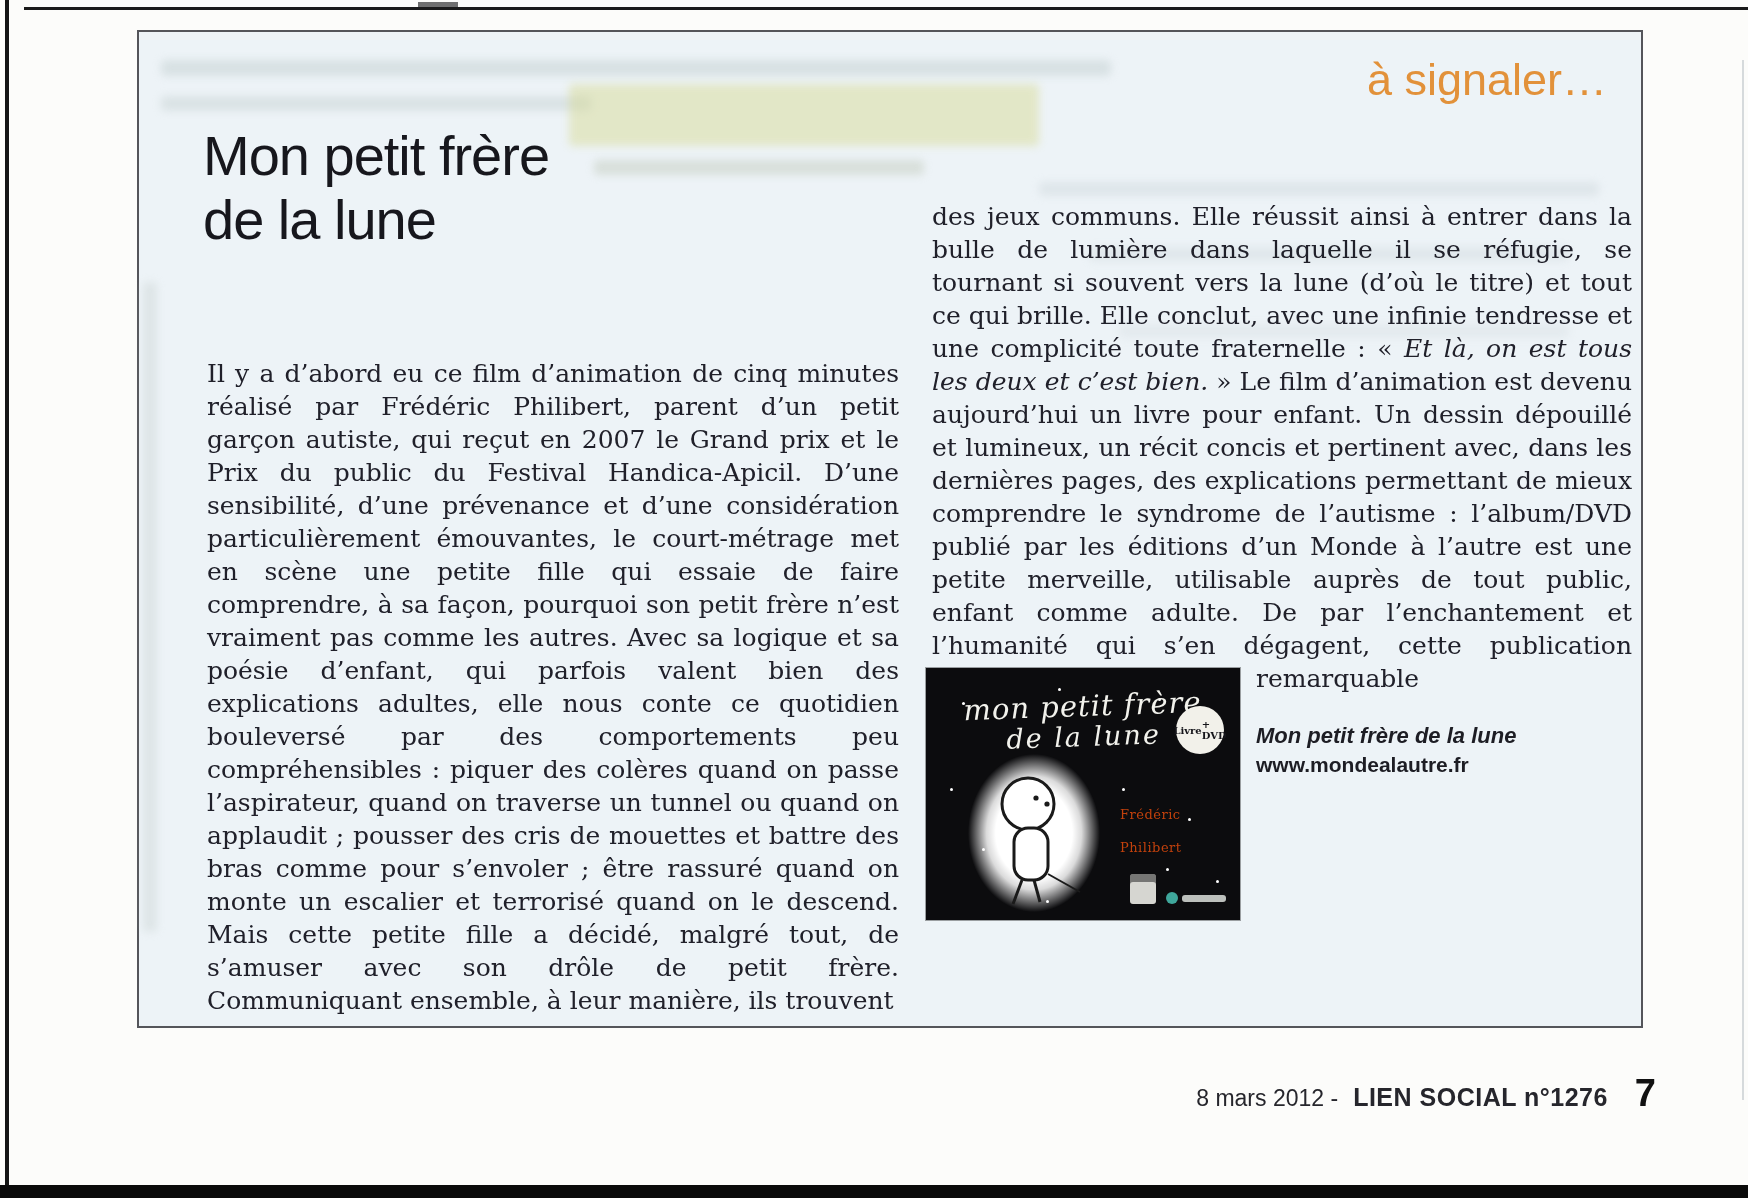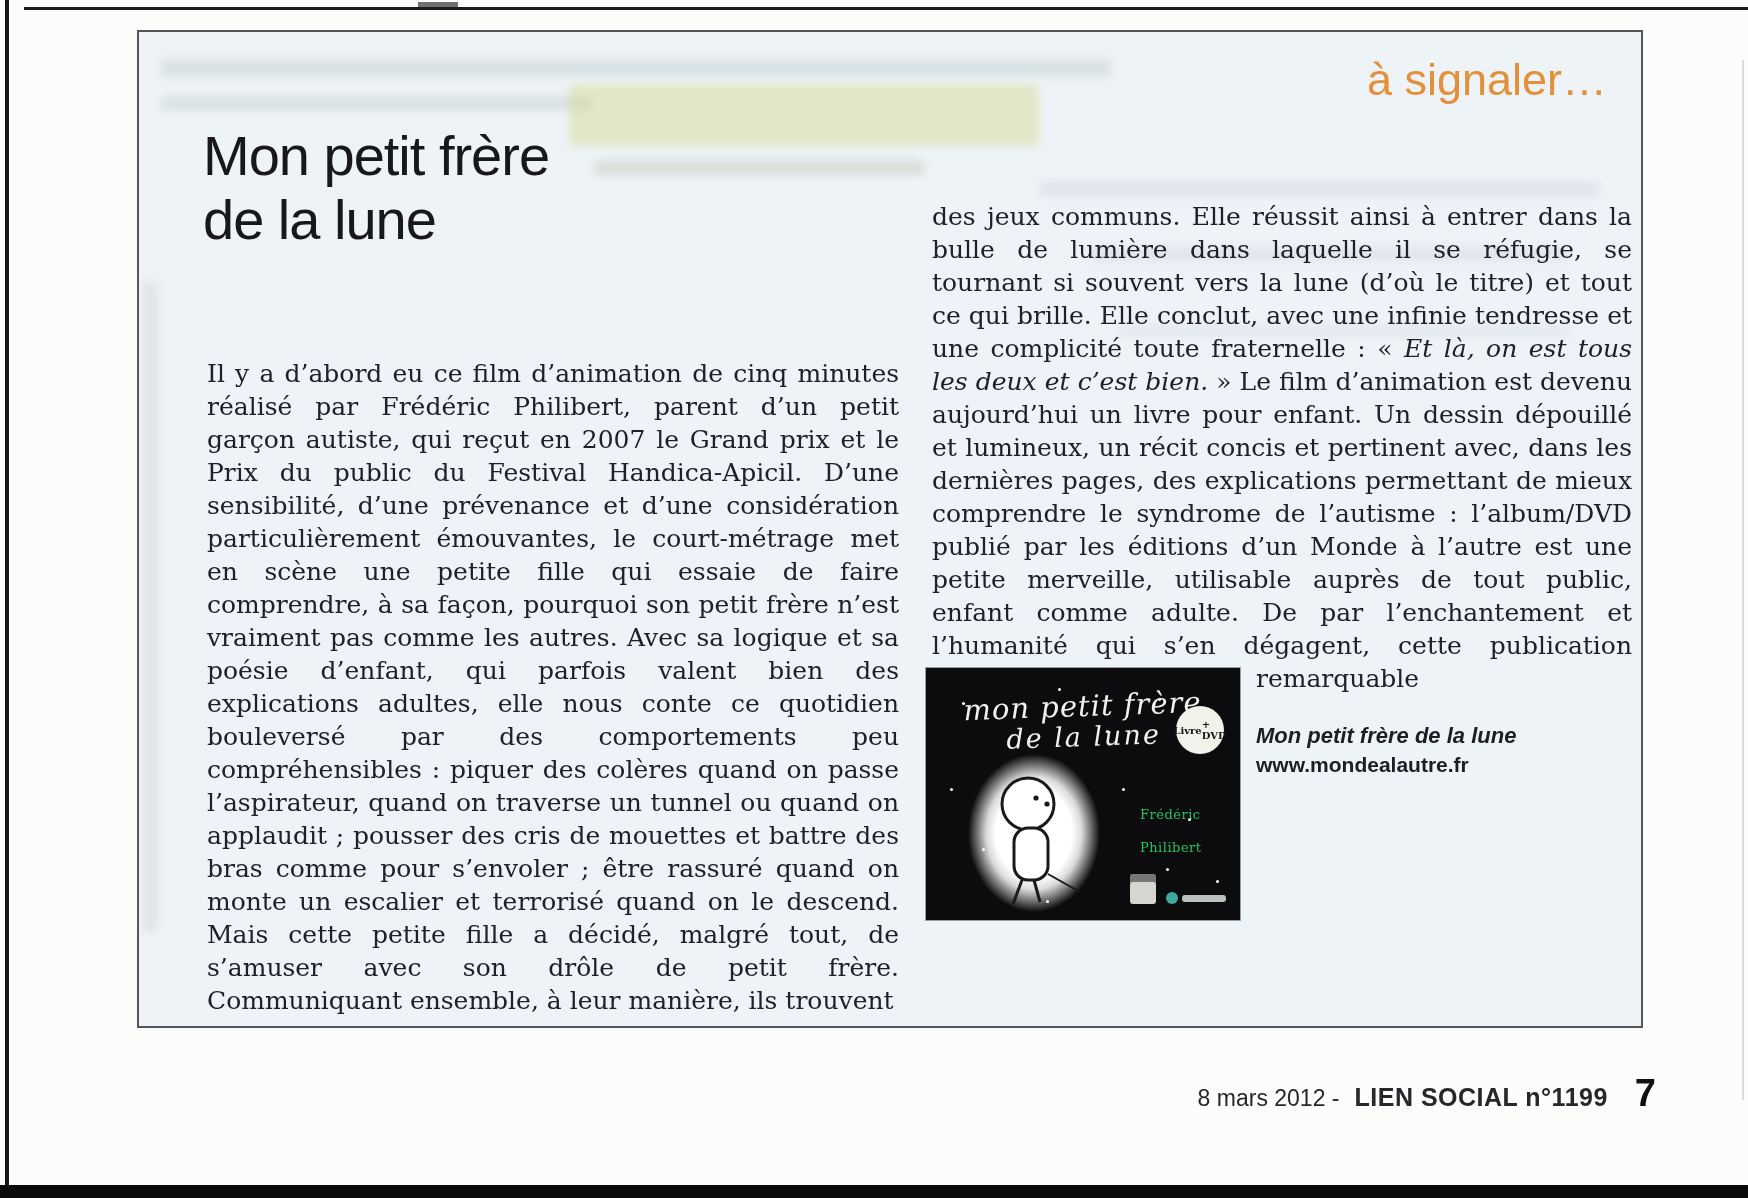--- a/index.html
+++ b/index.html
@@ -53,21 +53,21 @@
                font-family:"DejaVu Serif",serif;font-style:italic;color:#f2f2ec;
                transform:rotate(-2deg);}
   .cover-title .ct1{display:block;font-size:29px;line-height:32px;letter-spacing:1px;}
   .cover-title .ct2{display:block;font-size:27px;line-height:30px;letter-spacing:2px;}
   .badge{position:absolute;right:16px;top:38px;width:48px;height:48px;border-radius:50%;
          background:#f2f1ea;color:#15151a;display:flex;
          align-items:center;justify-content:center;font-size:10px;font-weight:bold;line-height:11px;}
   .glow{position:absolute;left:42px;top:86px;width:132px;height:158px;
         background:radial-gradient(closest-side,#ffffff 58%,rgba(255,255,255,.85) 72%,rgba(255,255,255,0) 100%);}
   .glow svg{position:absolute;left:0;top:0;}
-  .author{position:absolute;left:194px;top:130px;font-size:13px;color:#22c55e;letter-spacing:.5px;margin-left:20px;}
+  .author{position:absolute;left:194px;top:130px;font-size:13px;color:#c2410c;letter-spacing:.5px;}
   .logos{position:absolute;right:14px;bottom:16px;display:flex;align-items:flex-end;gap:10px;}
   .logoA{display:block;width:26px;height:30px;background:rgba(232,232,226,.92);border-radius:3px;
          box-shadow:inset 0 8px 0 rgba(40,40,40,.55);}
   .logoB{display:flex;align-items:center;gap:4px;}
   .logoB .dot{display:block;width:12px;height:12px;border-radius:50%;background:#3fa79b;}
   .logoB .bar{display:block;width:44px;height:7px;border-radius:3px;background:rgba(220,224,218,.85);}
 
   .reference{margin-top:26px;font-family:"Liberation Sans",sans-serif;color:#1d1d24;
              font-size:21px;line-height:29px;font-weight:bold;}
   .ref-title{font-style:italic;font-size:22px;}
@@ -144,17 +144,17 @@
 
       <div class="reference">
         <div class="ref-title">Mon petit frère de la lune</div>
         <div class="ref-line">www.mondealautre.fr</div>
       </div>
     </div>
   </div>
 
   <div class="footer">
     <span class="f-date">8 mars 2012 -</span>
-    <span class="f-mag">LIEN SOCIAL n°1199</span>
+    <span class="f-mag">LIEN SOCIAL n°1276</span>
     <span class="f-page">7</span>
   </div>
 
 </div>
 
 </body></html>

